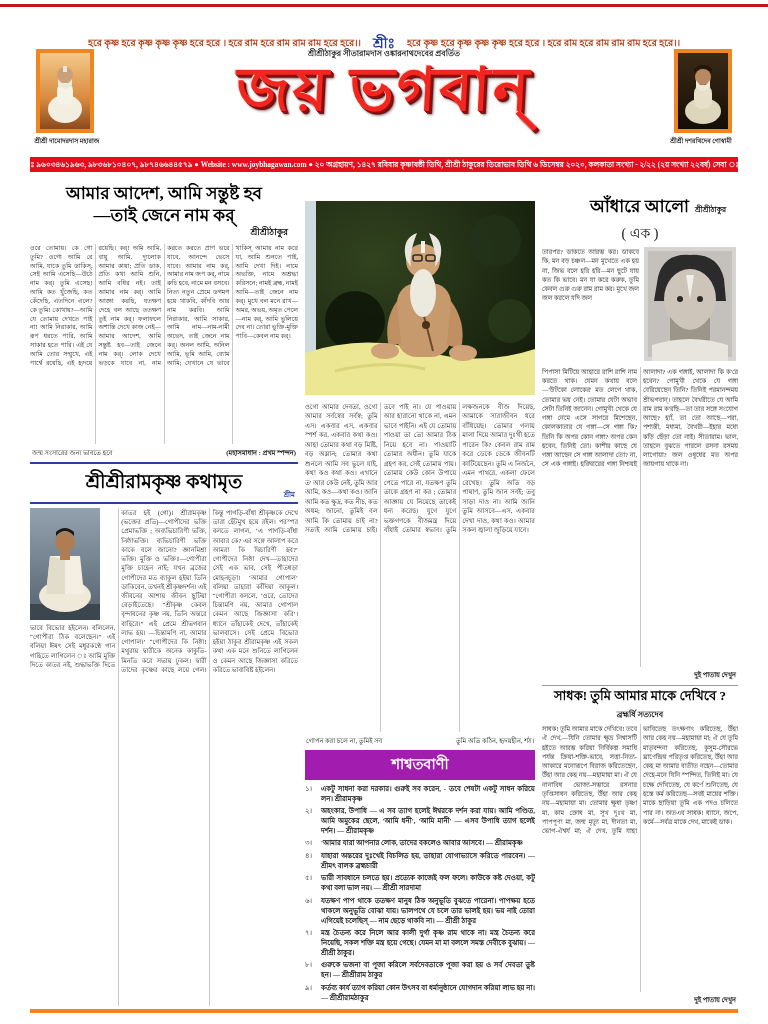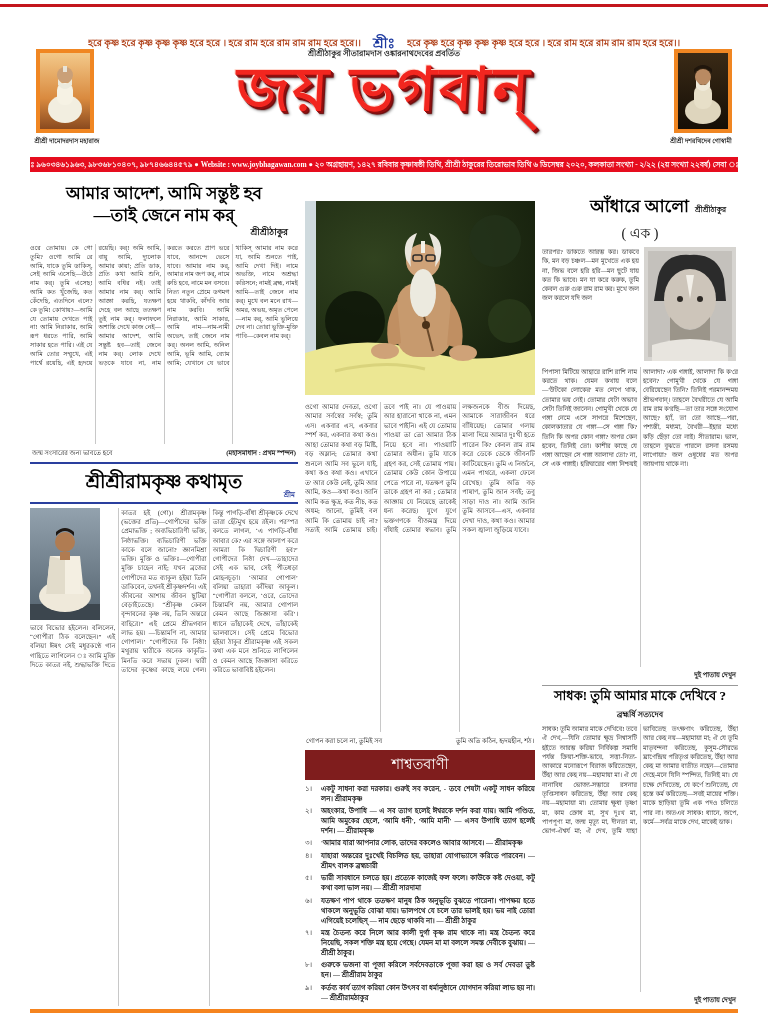--- a/index.html
+++ b/index.html
@@ -45,21 +45,21 @@
      font-size:19px;font-weight:bold;padding:3px 0;margin:3px 0 4px;color:#000;}
   .kath-banner .srim{position:absolute;right:3px;bottom:1px;font-size:7px;color:#2a3f9e;font-weight:bold;}
   .kath-body{column-count:3;column-gap:6px;column-rule:1px solid #c8c8c8;font-size:6.5px;line-height:1.42;height:498px;overflow:hidden;}
   .kath-photo{width:70px;height:112px;display:block;margin:0 0 3px 0;}
   
   .center-photo{width:230px;height:194px;display:block;}
   .hl-center{font-size:21px;font-weight:bold;text-align:center;margin-top:8px;color:#000;}
   .hl-center .by{font-size:9px;font-weight:bold;letter-spacing:0;}
   .body3{column-count:3;column-gap:6px;column-rule:1px solid #c8c8c8;font-size:6.6px;line-height:1.44;height:330px;overflow:hidden;margin-top:7px;}
   .endline{display:flex;justify-content:space-between;font-size:6.6px;margin:3px 1px;}
-  .sb-banner{background:#7f1d1d;color:#fff;text-align:center;font-size:14.5px;font-weight:normal;padding:3px 0;margin:2px 0 5px;}
+  .sb-banner{background:#a21caf;color:#fff;text-align:center;font-size:14.5px;font-weight:bold;padding:3px 0;margin:2px 0 5px;}
   .sb-list{font-size:7px;line-height:1.42;}
   .sb-item{display:flex;gap:4px;margin-bottom:2.5px;}
   .sb-num{flex:0 0 12px;text-align:left;}
   .sb-text{flex:1;text-align:justify;font-weight:bold;}
   
   .hl-right{display:flex;align-items:baseline;gap:6px;margin-top:2px;margin-left:48px;}
   .hl-right .h{font-size:17px;font-weight:bold;color:#000;white-space:nowrap;}
   .hl-right .by{font-size:7.5px;font-weight:bold;}
   .part{text-align:center;font-size:14px;margin:1px 0;}
   .alo-top{display:flex;gap:5px;margin-top:1px;}

